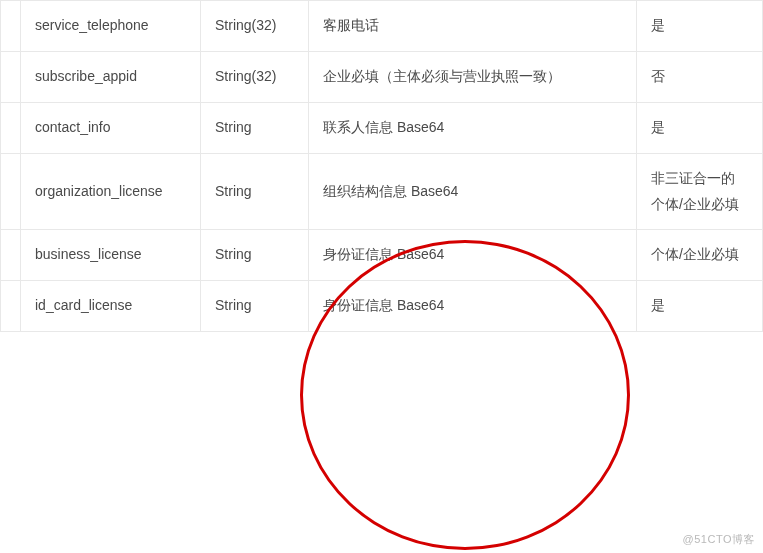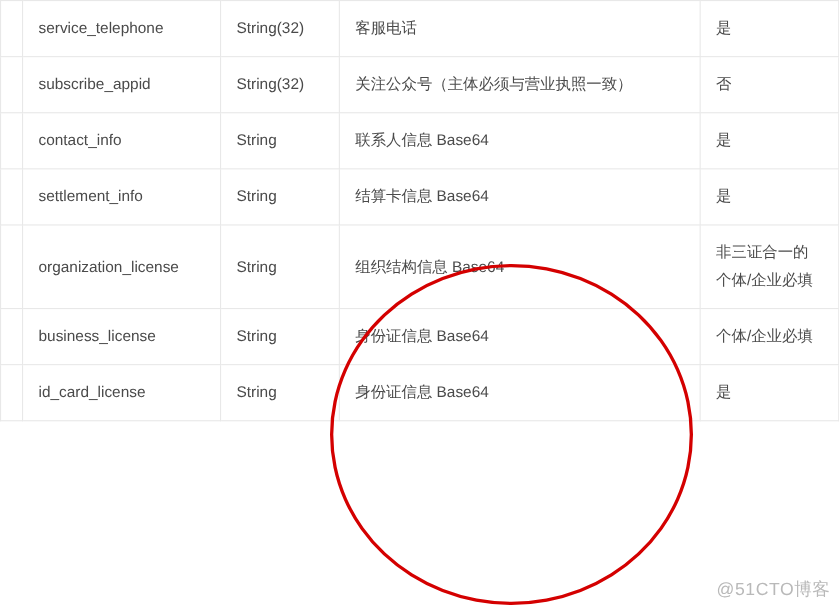--- a/index.html
+++ b/index.html
@@ -44,56 +44,49 @@
     pointer-events: none;
     left: 300px;
     top: 240px;
     width: 330px;
     height: 310px;
   }
   .watermark {
     position: absolute;
     right: 8px;
     bottom: 6px;
-    font-size: 16px;
+    font-size: 11px;
     color: #b9b9b9;
     letter-spacing: 0.5px;
   }
 </style>
 </head>
 <body>
 
 <table>
   <tbody id="tbody">
       <tr>
         <td class="col-left-gutter"></td>
         <td class="col-param">service_telephone</td>
         <td class="col-type">String(32)</td>
         <td class="col-desc"><span>客服电话</span></td>
         <td class="col-req">是</td>
       </tr>
       <tr>
         <td class="col-left-gutter"></td>
         <td class="col-param">subscribe_appid</td>
         <td class="col-type">String(32)</td>
-        <td class="col-desc"><span>关注公众号（主体必须与营业执照一致）</span></td>
+        <td class="col-desc"><span>企业必填（主体必须与营业执照一致）</span></td>
         <td class="col-req">否</td>
       </tr>
       <tr>
         <td class="col-left-gutter"></td>
         <td class="col-param">contact_info</td>
         <td class="col-type">String</td>
         <td class="col-desc"><span>联系人信息 Base64</span></td>
-        <td class="col-req">是</td>
-      </tr>
-      <tr>
-        <td class="col-left-gutter"></td>
-        <td class="col-param">settlement_info</td>
-        <td class="col-type">String</td>
-        <td class="col-desc"><span>结算卡信息 Base64</span></td>
         <td class="col-req">是</td>
       </tr>
       <tr>
         <td class="col-left-gutter"></td>
         <td class="col-param">organization_license</td>
         <td class="col-type">String</td>
         <td class="col-desc"><span>组织结构信息 Base64</span></td>
         <td class="col-req">非三证合一的个体/企业必填</td>
       </tr>
       <tr>

